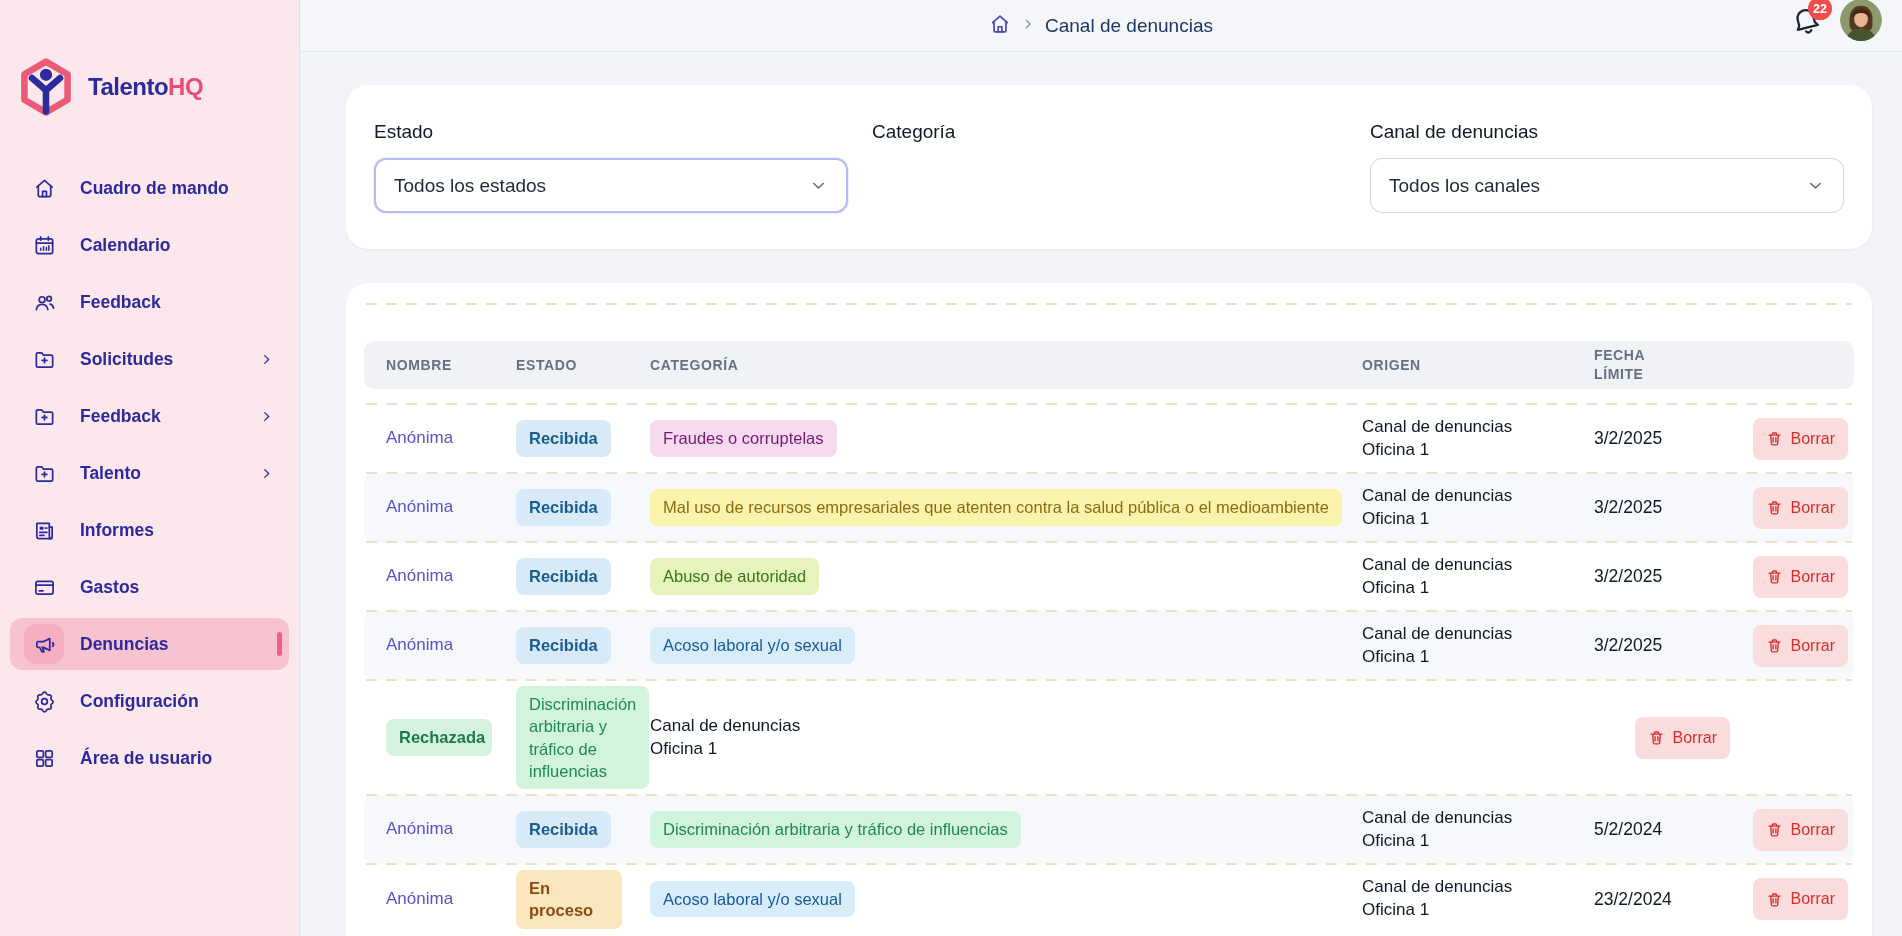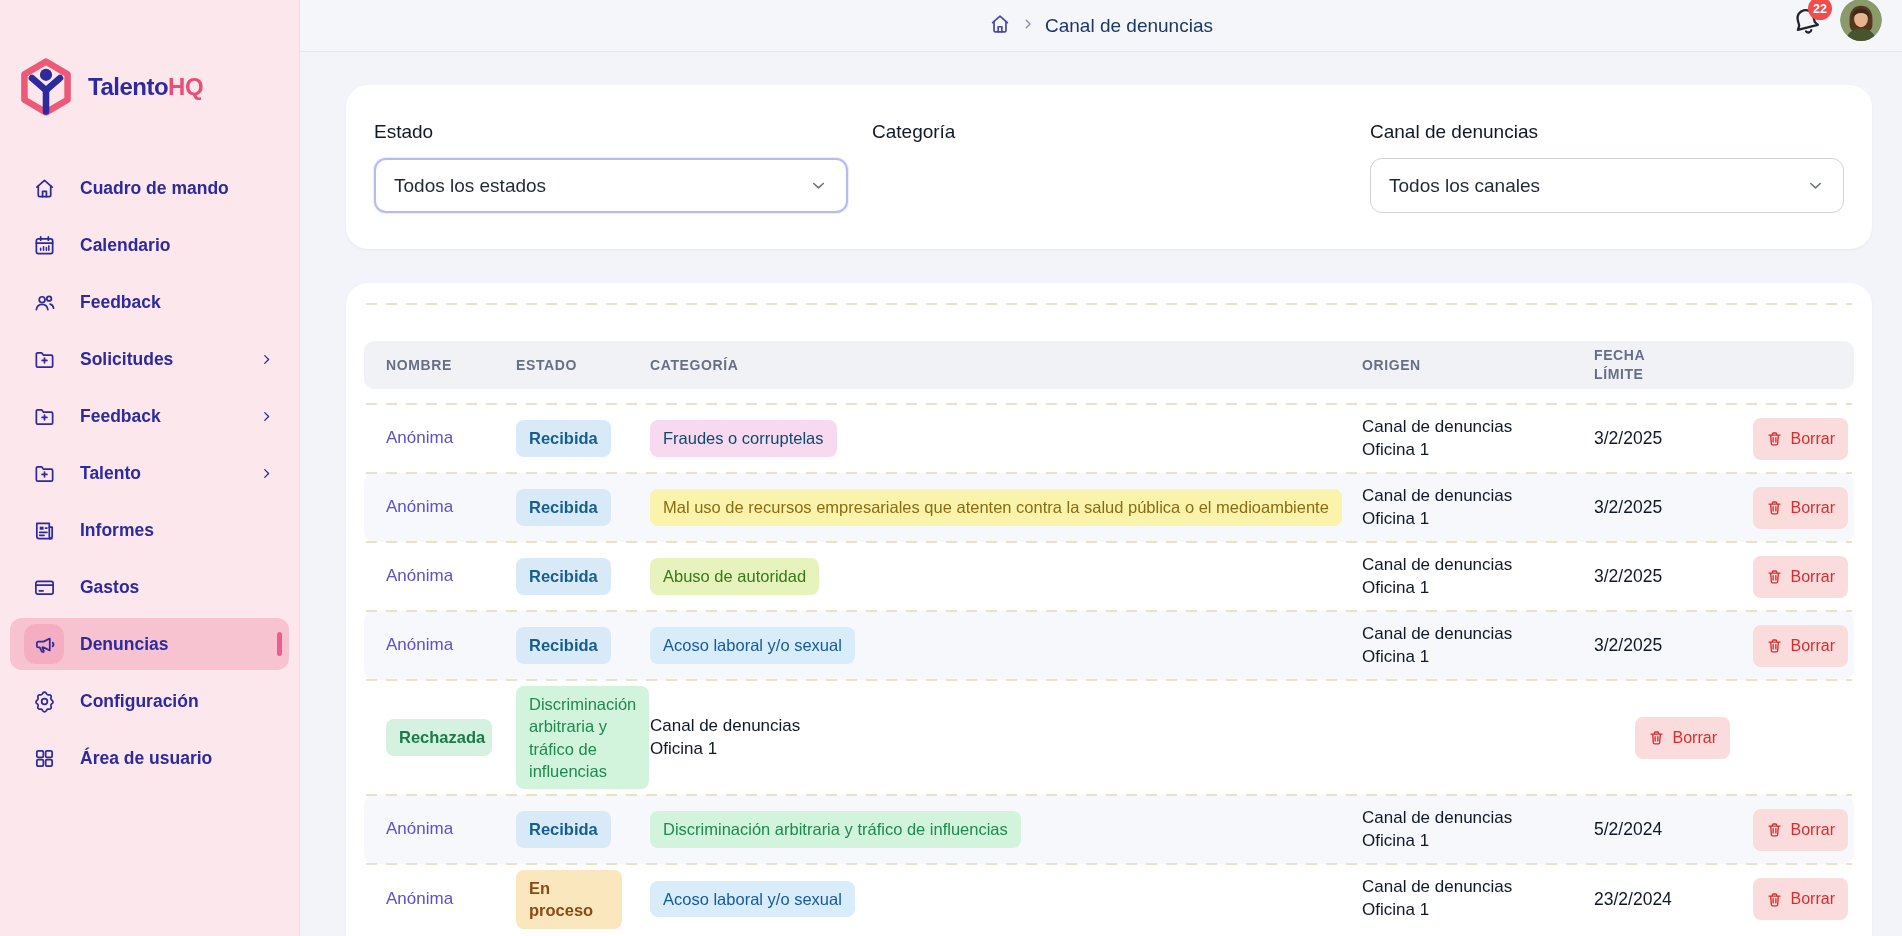--- a/index.html
+++ b/index.html
@@ -316,21 +316,21 @@
           <div class="th">ESTADO</div>
           <div class="th">CATEGORÍA</div>
           <div class="th">ORIGEN</div>
           <div class="th fecha-h">FECHA LÍMITE</div>
           <div class="th"></div>
         </div>
         <div class="tbody">
             <div class="trow">
               <div class="td name"><a>Anónima</a></div>
               <div class="td"><span class="badge badge-estado" style="background:#D8EAF8;color:#175E8E">Recibida</span></div>
-              <div class="td"><span class="badge badge-cat" style="background:#F7D9F0;color:#0c4a6e">Fraudes o corruptelas</span></div>
+              <div class="td"><span class="badge badge-cat" style="background:#F7D9F0;color:#701a75">Fraudes o corruptelas</span></div>
               <div class="td origen"><span class="origen-text">Canal de denuncias Oficina 1</span></div>
               <div class="td fecha">3/2/2025</div>
               <div class="td action">
                 <button class="del-btn">
                   <span style="display:flex">
                     <svg viewBox="0 0 20 20" fill="none" stroke="currentColor" stroke-width="1.6" stroke-linecap="round" stroke-linejoin="round">
                       <path d="M3.5 6h13M7.5 6V4.6A1.1 1.1 0 0 1 8.6 3.5h2.8a1.1 1.1 0 0 1 1.1 1.1V6M5.5 6l.8 10.1a1.5 1.5 0 0 0 1.5 1.4h4.4a1.5 1.5 0 0 0 1.5-1.4L14.5 6"></path>
                       <path d="M8.4 9v5M11.6 9v5"></path>
                     </svg>
                   </span>

